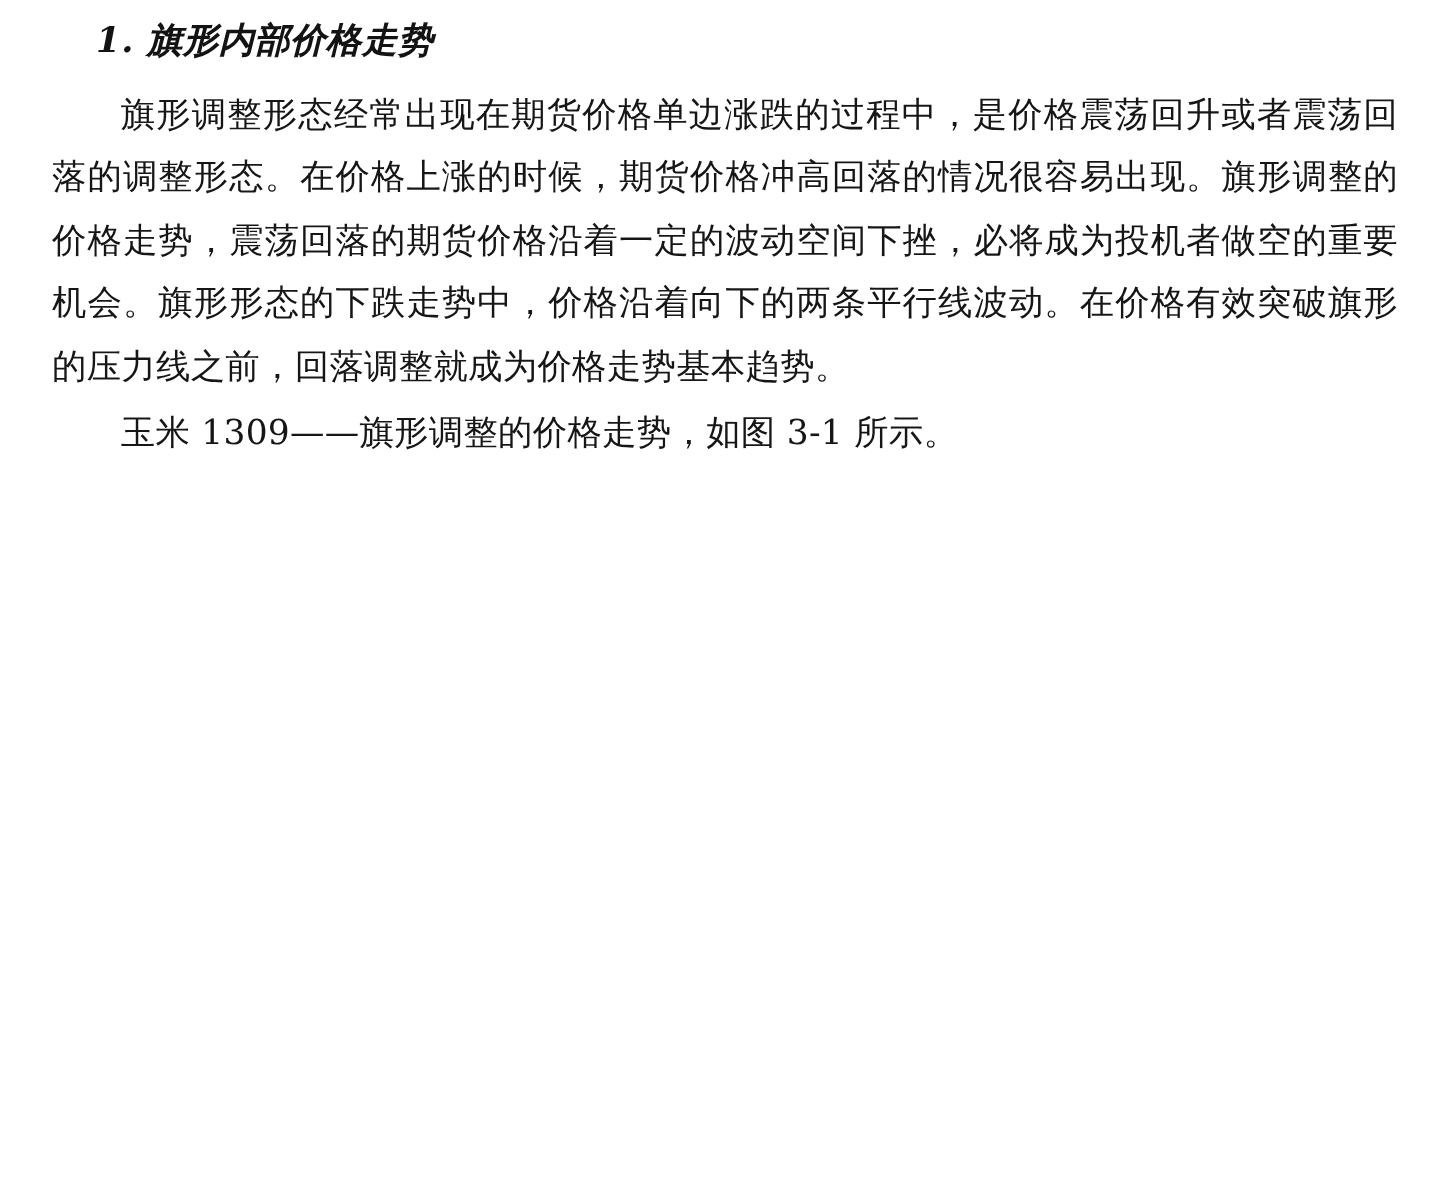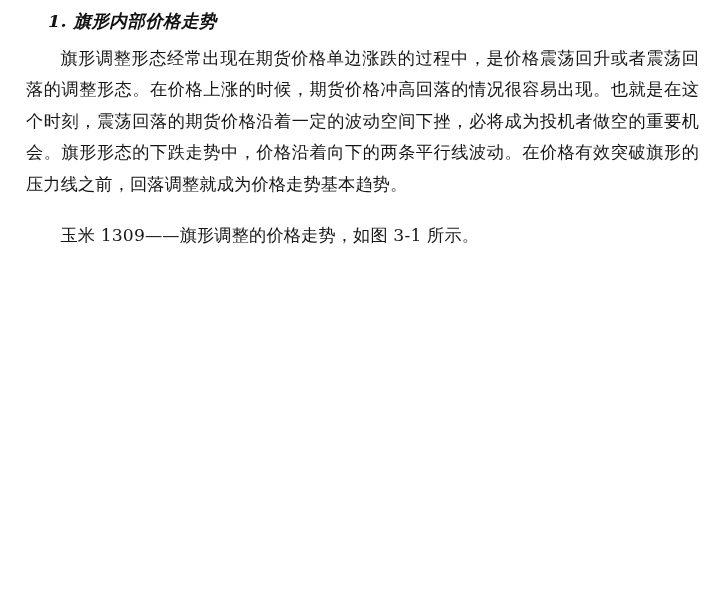--- a/index.html
+++ b/index.html
@@ -37,29 +37,29 @@
     font-size: 17.2px;
     line-height: 31.5px;
     text-align: justify;
     text-justify: inter-character;
     text-indent: 2em;
     margin: 0 0 1px 0;
     color: #161616;
     letter-spacing: 0.15px;
   }
   .para.last {
-    margin-top: 20px;
+    margin-top: 2px;
   }
 </style>
 </head>
 <body>
 
 <div class="page">
 
   <div class="heading">1. 旗形内部价格走势</div>
 
-  <p class="para">旗形调整形态经常出现在期货价格单边涨跌的过程中，是价格震荡回升或者震荡回落的调整形态。在价格上涨的时候，期货价格冲高回落的情况很容易出现。也就是在这个时刻，震荡回落的期货价格沿着一定的波动空间下挫，必将成为投机者做空的重要机会。旗形形态的下跌走势中，价格沿着向下的两条平行线波动。在价格有效突破旗形的压力线之前，回落调整就成为价格走势基本趋势。</p>
+  <p class="para">旗形调整形态经常出现在期货价格单边涨跌的过程中，是价格震荡回升或者震荡回落的调整形态。在价格上涨的时候，期货价格冲高回落的情况很容易出现。旗形调整的价格走势，震荡回落的期货价格沿着一定的波动空间下挫，必将成为投机者做空的重要机会。旗形形态的下跌走势中，价格沿着向下的两条平行线波动。在价格有效突破旗形的压力线之前，回落调整就成为价格走势基本趋势。</p>
 
 
 
   <p class="para last">玉米 1309——旗形调整的价格走势，如图 3-1 所示。</p>
 
 </div>
 
 </body></html>

